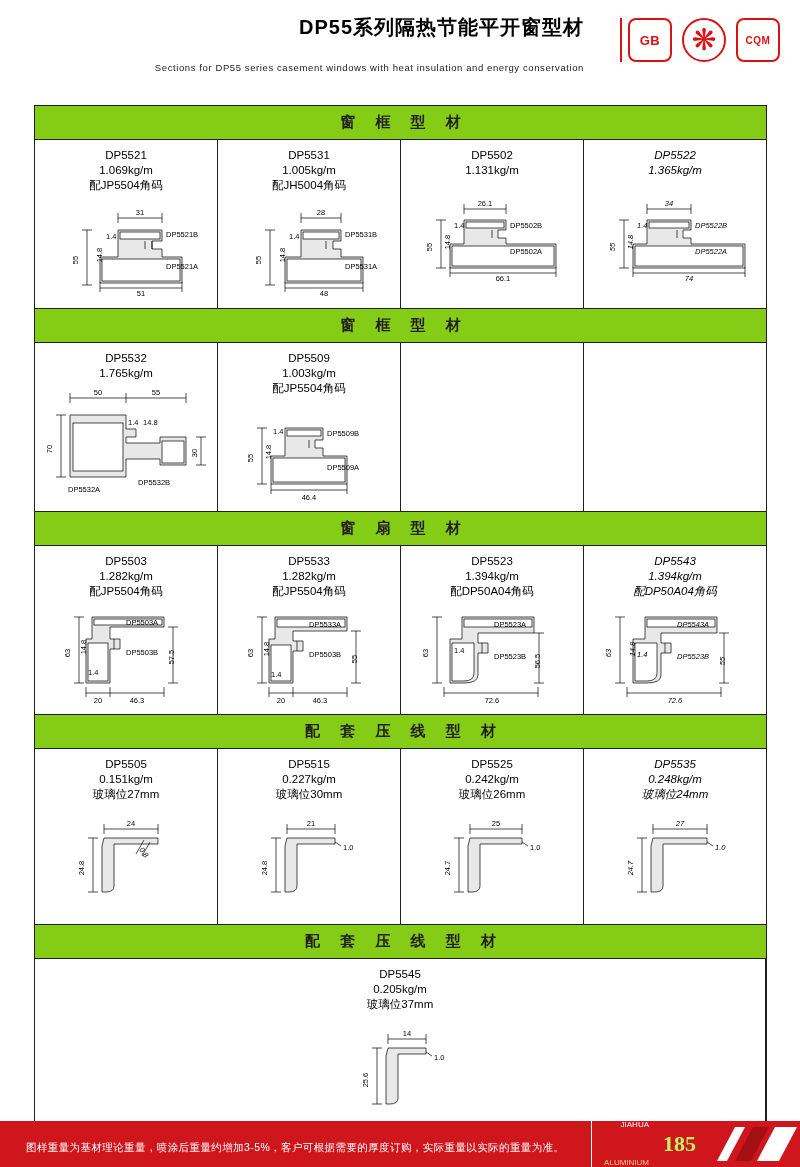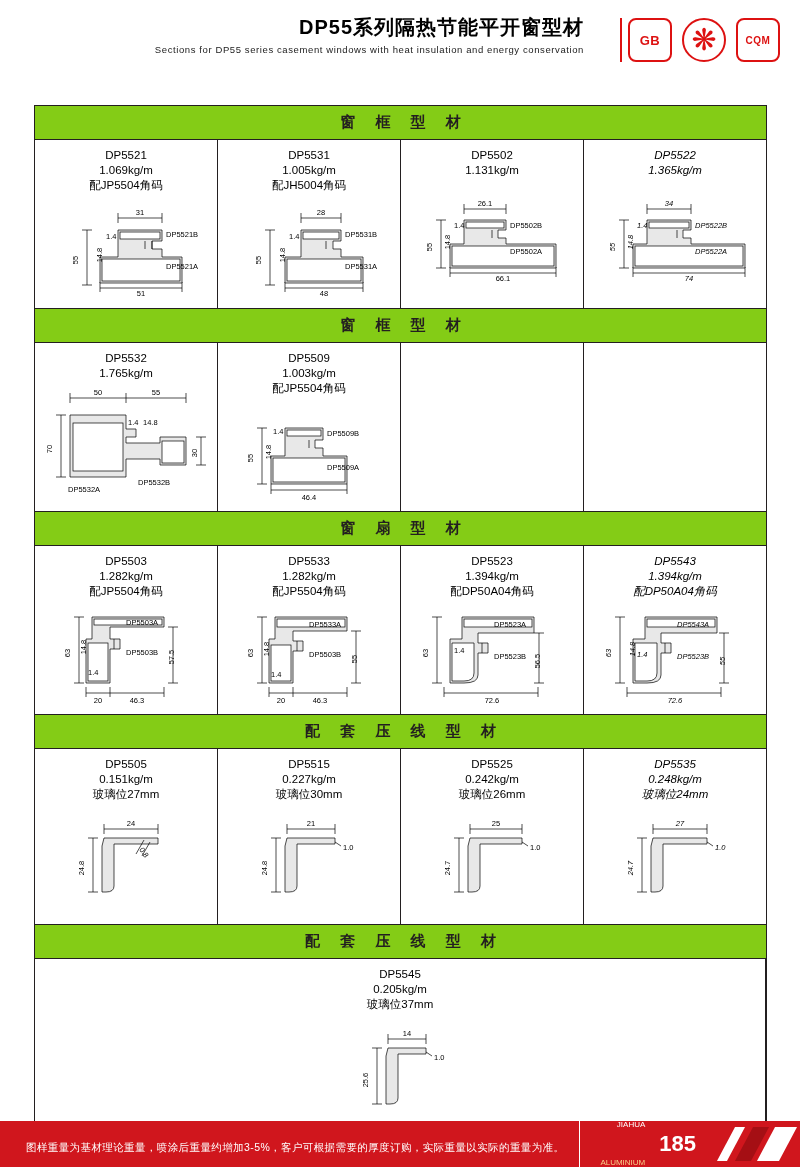--- a/index.html
+++ b/index.html
@@ -29,21 +29,21 @@
     font-weight:bold;
     letter-spacing:1px;
     color:#000;
     line-height:26px;
   }
   .title-en{
     font-size:9.5px;
     color:#222;
     letter-spacing:0.6px;
     line-height:16px;
-    margin-top:2px;
+    margin-top:20px;
   }
   .header-sep{
     position:absolute;
     right:178px;top:18px;
     width:2px;height:44px;
     background:#d11;
   }
   .logos{
     position:absolute;
     right:20px;top:18px;
@@ -131,28 +131,29 @@
     flex:1;
     margin-top:8px;
   }
   .footer-brand{
     color:#fff;
     font-size:8px;
     line-height:10px;
     text-align:right;
     padding-right:8px;
     border-left:1px solid #fff;
-    padding-left:20px;
+    padding-left:12px;
   }
   .footer-brand .b2{color:#f7d08a;margin-top:28px;}
   .page-no{
-    color:#ffffff;
+    color:#bef264;
     font-size:22px;
     font-weight:bold;
     padding:0 14px 0 6px;
+    font-family:Liberation Serif, serif;
   }
   .footer-swoosh{
     width:90px;height:46px;position:relative;overflow:hidden;
   }
   .footer-swoosh i{
     position:absolute;display:block;background:#fff;
     transform:skewX(-28deg);
   }
   .footer-swoosh i:nth-child(1){left:16px;top:6px;width:10px;height:34px;}
   .footer-swoosh i:nth-child(2){left:34px;top:6px;width:16px;height:34px;background:#a50f14;}

